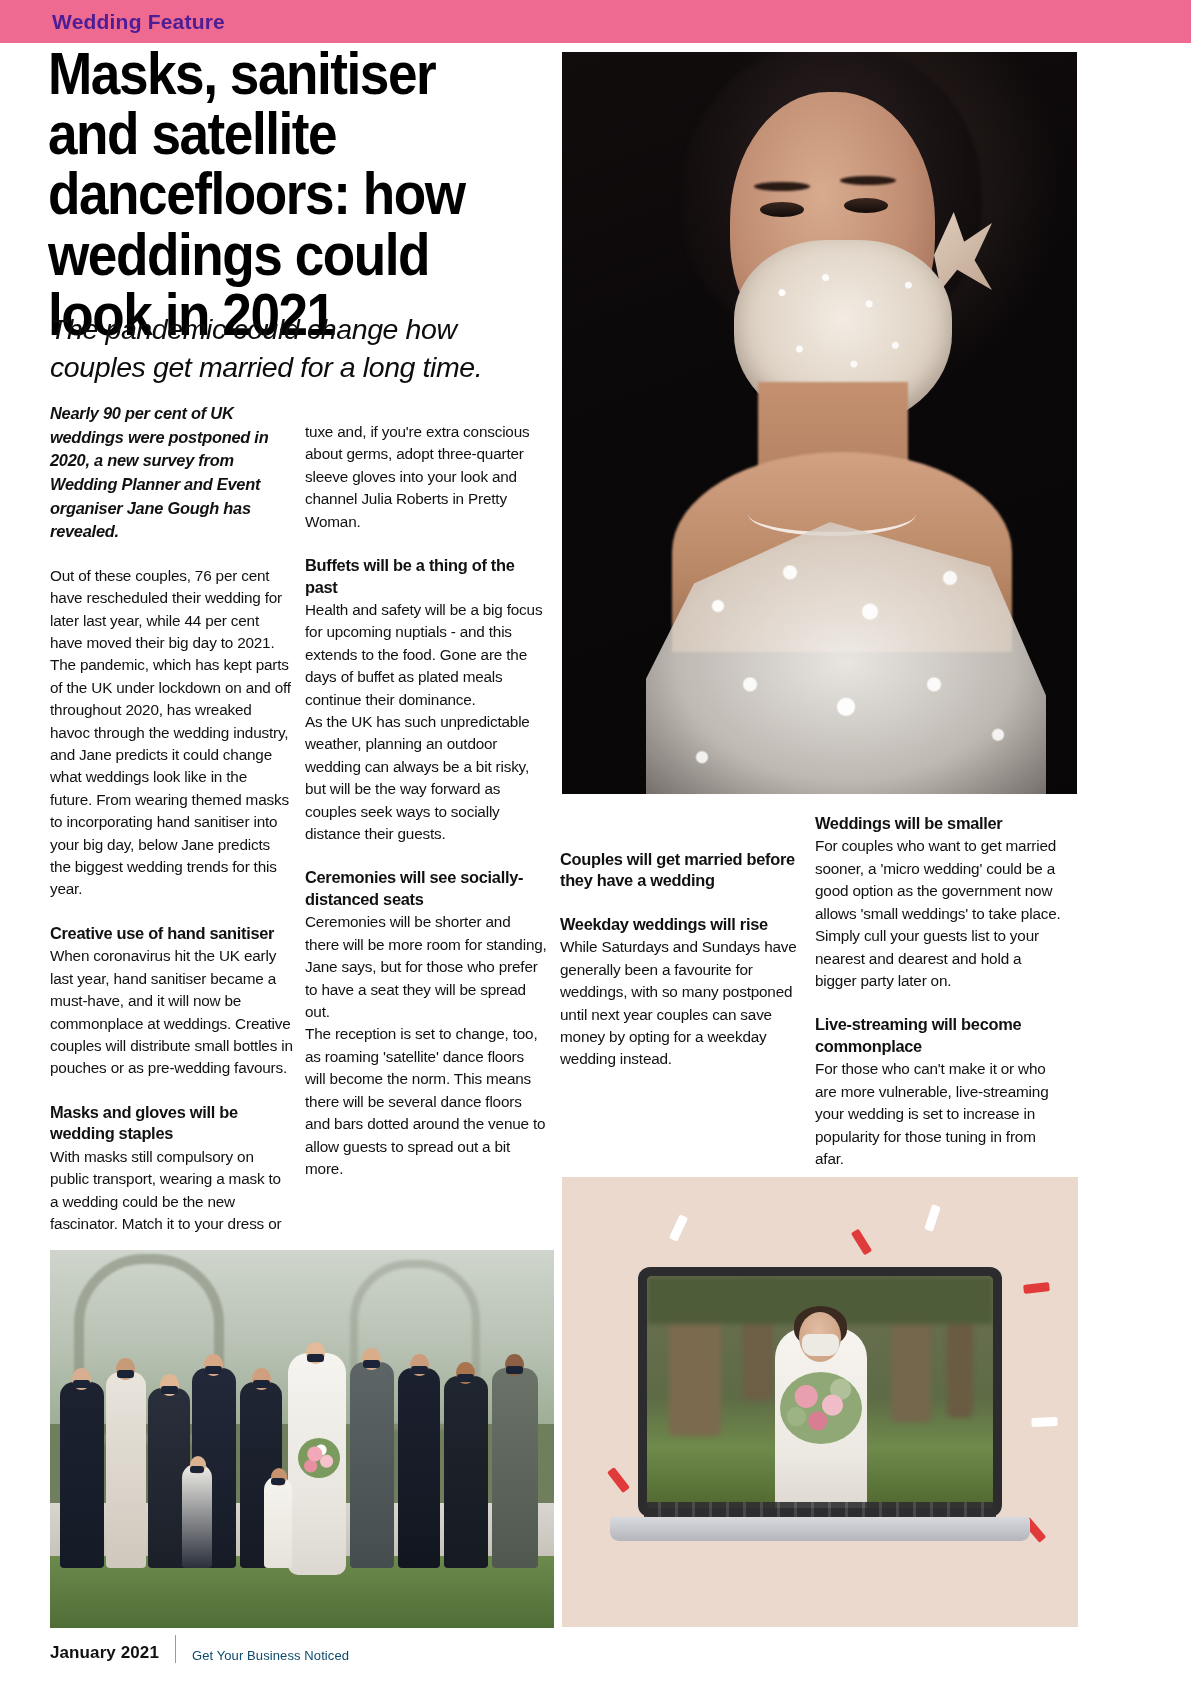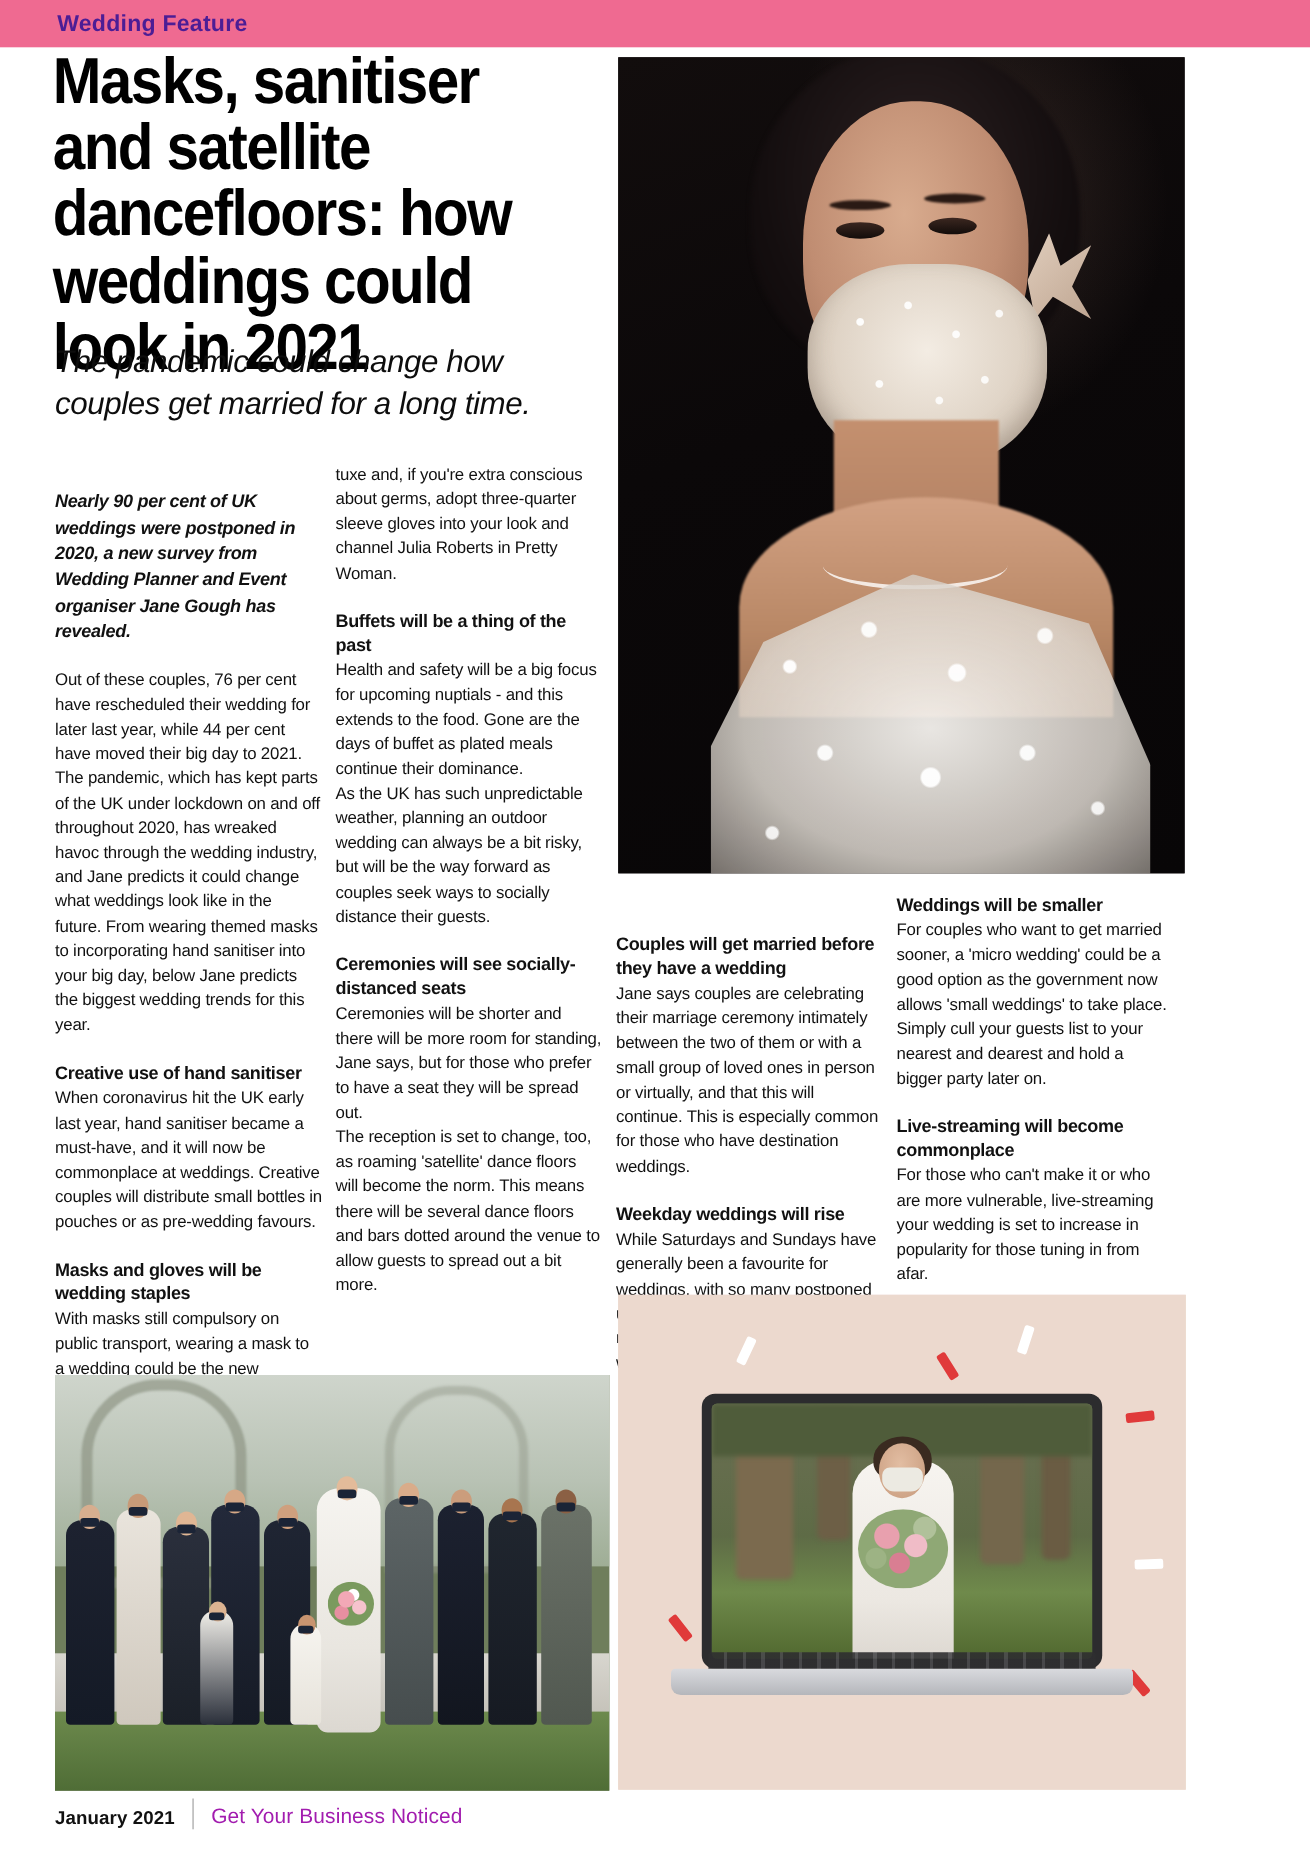--- a/index.html
+++ b/index.html
@@ -194,21 +194,21 @@
 
   
   .col {
     position: absolute;
     font-family: "Liberation Sans", sans-serif;
     font-size: 15.3px;
     line-height: 1.465;
     color: #111111;
     letter-spacing: -0.18px;
   }
-  .col1 { left: 50px; top: 445px;  width: 243px; }
+  .col1 { left: 50px; top: 402px;  width: 243px; }
   .col2 { left: 305px; top: 421px;  width: 243px; }
   .col3 { left: 560px; top: 849px;  width: 243px; }
   .col4 { left: 815px; top: 813px;  width: 248px; }
 
   .intro {
     font-weight: bold;
     font-style: italic;
     font-size: 16.4px;
     line-height: 1.44;
     margin-bottom: 21px;
@@ -425,22 +425,22 @@
     letter-spacing: 0.1px;
   }
   .footer-rule {
     width: 1px;
     height: 28px;
     background: #9a9a9a;
   }
   .footer-tag {
     font-family: "Liberation Sans", sans-serif;
     font-weight: 400;
-    font-size: 19px;
-    color: #a21caf;
+    font-size: 13px;
+    color: #0c4a6e;
     letter-spacing: 0.1px;
   }
 </style>
 </head>
 <body>
 
 <div class="page">
 
   <div class="kicker-bar">
     <div class="kicker-text">Wedding Feature</div>
@@ -480,21 +480,20 @@
     <h3 class="subhead">Buffets will be a thing of the past</h3>
     <p class="body">Health and safety will be a big focus for upcoming nuptials - and this extends to the food. Gone are the days of buffet as plated meals continue their dominance.</p>
     <p class="body">As the UK has such unpredictable weather, planning an outdoor wedding can always be a bit risky, but will be the way forward as couples seek ways to socially distance their guests.</p>
     <h3 class="subhead">Ceremonies will see socially-distanced seats</h3>
     <p class="body">Ceremonies will be shorter and there will be more room for standing, Jane says, but for those who prefer to have a seat they will be spread out.</p>
     <p class="body">The reception is set to change, too, as roaming 'satellite' dance floors will become the norm. This means there will be several dance floors and bars dotted around the venue to allow guests to spread out a bit more.</p>
   </div>
 
   <div class="col col3">
     <h3 class="subhead first">Couples will get married before they have a wedding</h3>
-    <p class="body">Jane says couples are celebrating their marriage ceremony intimately between the two of them or with a small group of loved ones in person or virtually, and that this will continue. This is especially common for those who have destination weddings.</p>
     <h3 class="subhead">Weekday weddings will rise</h3>
     <p class="body">While Saturdays and Sundays have generally been a favourite for weddings, with so many postponed until next year couples can save money by opting for a weekday wedding instead.</p>
   </div>
 
   <div class="col col4">
     <h3 class="subhead first">Weddings will be smaller</h3>
     <p class="body">For couples who want to get married sooner, a 'micro wedding' could be a good option as the government now allows 'small weddings' to take place. Simply cull your guests list to your nearest and dearest and hold a bigger party later on.</p>
     <h3 class="subhead">Live-streaming will become commonplace</h3>
     <p class="body">For those who can't make it or who are more vulnerable, live-streaming your wedding is set to increase in popularity for those tuning in from afar.</p>
   </div>

